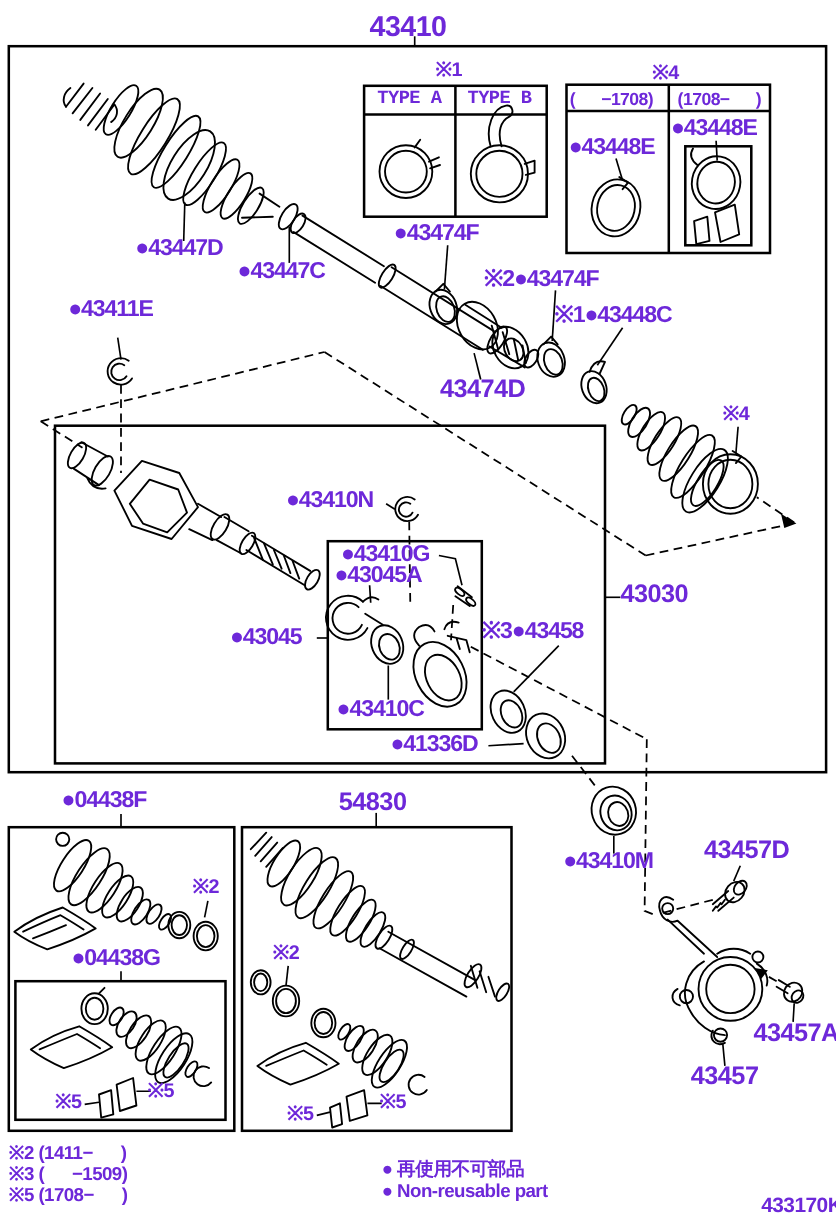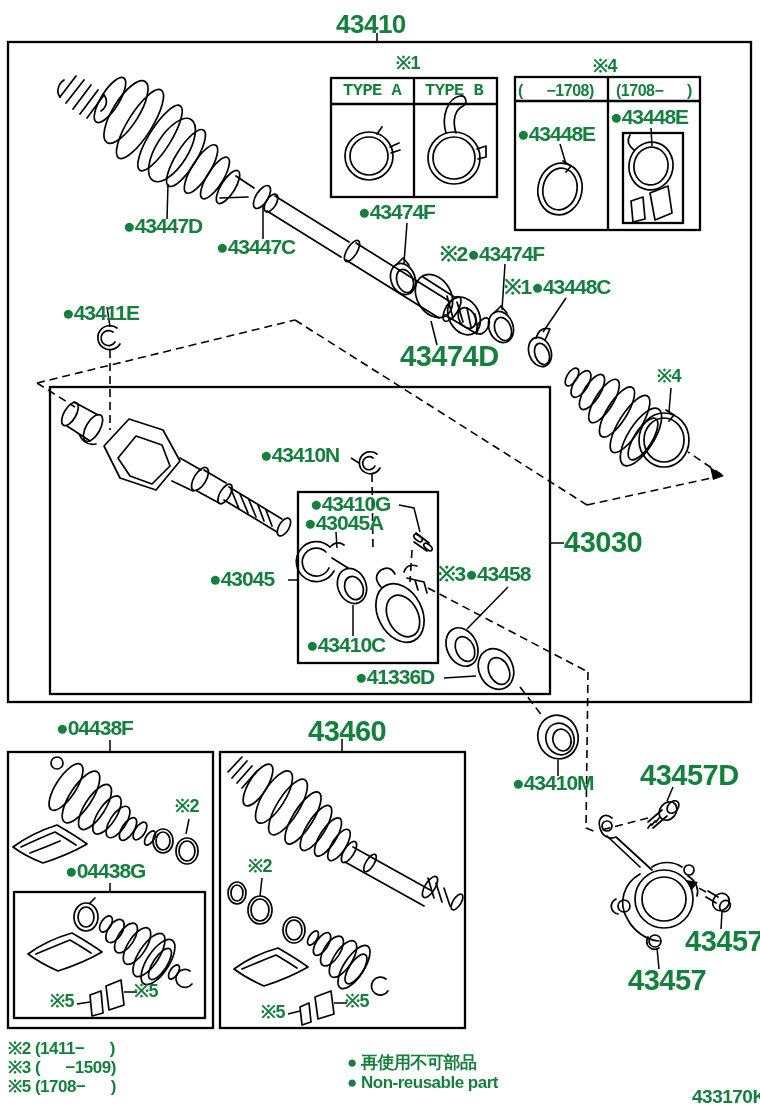--- a/index.html
+++ b/index.html
@@ -1,26 +1,26 @@
 <!DOCTYPE html>
 <html><head>
 <meta charset="utf-8">
 <style>
   html,body{margin:0;padding:0;background:#fff;}
   .page{position:relative;width:760px;height:1112px;background:#fff;overflow:hidden;
-        font-family:"Liberation Sans",sans-serif;color:#15803d;}
+        font-family:"Liberation Sans",sans-serif;color:#6d28d9;}
   .page svg{position:absolute;left:0;top:0;}
   .art{stroke:#000;fill:none;stroke-width:1.7;stroke-linecap:round;stroke-linejoin:round;}
   .boxes{stroke:#000;fill:#fff;stroke-width:2.3;}
   .leaders{stroke:#000;fill:none;stroke-width:1.5;}
   .dashes{stroke:#000;fill:none;stroke-width:1.6;stroke-dasharray:8 5;}
   .arrow{fill:#000;stroke:none;}
   .co{position:absolute;font-weight:bold;white-space:pre;line-height:1;letter-spacing:-0.5px;}
   .c-title{font-size:26px;}
-  .c-big{font-size:29px;}
+  .c-big{font-size:23px;}
   .c-part{font-size:21px;letter-spacing:-1px;}
   .c-ref{font-size:18px;}
   .c-head{font-size:17px;font-family:Liberation Mono, monospace;}
   .c-range{font-size:16px;}
   .c-note{font-size:17px;}
   .c-code{font-size:19px;}
 </style>
 </head>
 <body>
 
@@ -332,40 +332,40 @@
 <div class="co c-ref" style="left:396px;top:54px">※1</div>
 <div class="co c-head" style="left:343px;top:82px">TYPE A</div>
 <div class="co c-head" style="left:425px;top:82px">TYPE B</div>
 <div class="co c-ref" style="left:593px;top:57px">※4</div>
 <div class="co c-range" style="left:518px;top:83px">(      −1708)</div>
 <div class="co c-range" style="left:616px;top:83px">(1708−      )</div>
 <div class="co c-part" style="left:517px;top:123px">●43448E</div>
 <div class="co c-part" style="left:610px;top:106px">●43448E</div>
 <div class="co c-part" style="left:123px;top:215px">●43447D</div>
 <div class="co c-part" style="left:216px;top:236px">●43447C</div>
-<div class="co c-part" style="left:62px;top:302px">●43411E</div>
+<div class="co c-part" style="left:62px;top:270px">●43411E</div>
 <div class="co c-part" style="left:358px;top:201px">●43474F</div>
 <div class="co c-part" style="left:440px;top:243px">※2●43474F</div>
 <div class="co c-part" style="left:504px;top:276px">※1●43448C</div>
 <div class="co c-big" style="left:400px;top:342px">43474D</div>
 <div class="co c-ref" style="left:657px;top:367px">※4</div>
 <div class="co c-part" style="left:260px;top:444px">●43410N</div>
 <div class="co c-part" style="left:310px;top:493px">●43410G</div>
 <div class="co c-part" style="left:304px;top:512px">●43045A</div>
 <div class="co c-part" style="left:209px;top:568px">●43045</div>
 <div class="co c-part" style="left:306px;top:634px">●43410C</div>
 <div class="co c-part" style="left:438px;top:563px">※3●43458</div>
 <div class="co c-part" style="left:355px;top:666px">●41336D</div>
 <div class="co c-big" style="left:564px;top:528px">43030</div>
 <div class="co c-part" style="left:56px;top:717px">●04438F</div>
 <div class="co c-ref" style="left:175px;top:797px">※2</div>
 <div class="co c-part" style="left:65px;top:860px">●04438G</div>
 <div class="co c-ref" style="left:50px;top:992px">※5</div>
 <div class="co c-ref" style="left:134px;top:982px">※5</div>
-<div class="co c-big" style="left:308px;top:717px">43460</div>
+<div class="co c-big" style="left:308px;top:717px">54830</div>
 <div class="co c-ref" style="left:248px;top:857px">※2</div>
 <div class="co c-ref" style="left:261px;top:1003px">※5</div>
 <div class="co c-ref" style="left:345px;top:992px">※5</div>
 <div class="co c-part" style="left:512px;top:772px">●43410M</div>
 <div class="co c-big" style="left:640px;top:761px">43457D</div>
 <div class="co c-big" style="left:685px;top:927px">43457A</div>
 <div class="co c-big" style="left:628px;top:966px">43457</div>
 
 <div class="co c-note" style="left:8px;top:1040px">※2 (1411−      )</div>
 <div class="co c-note" style="left:8px;top:1059px">※3 (      −1509)</div>

